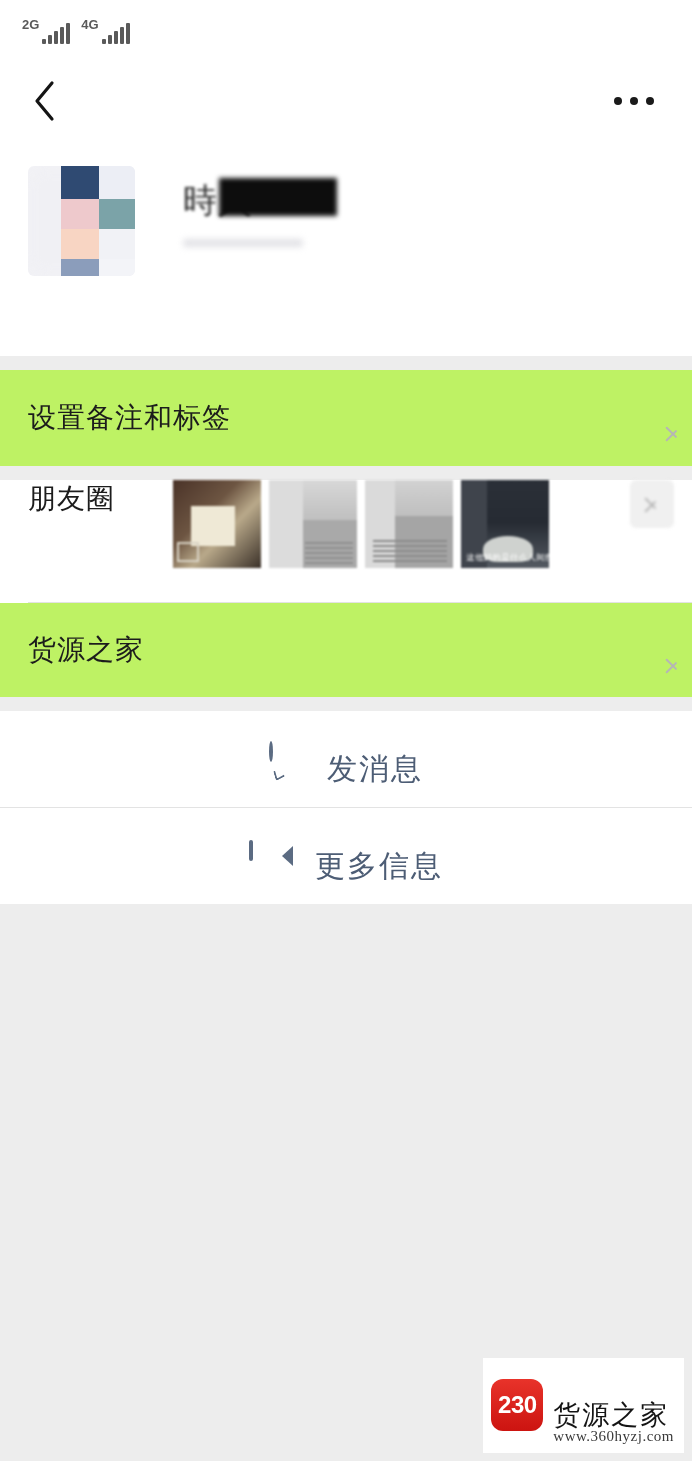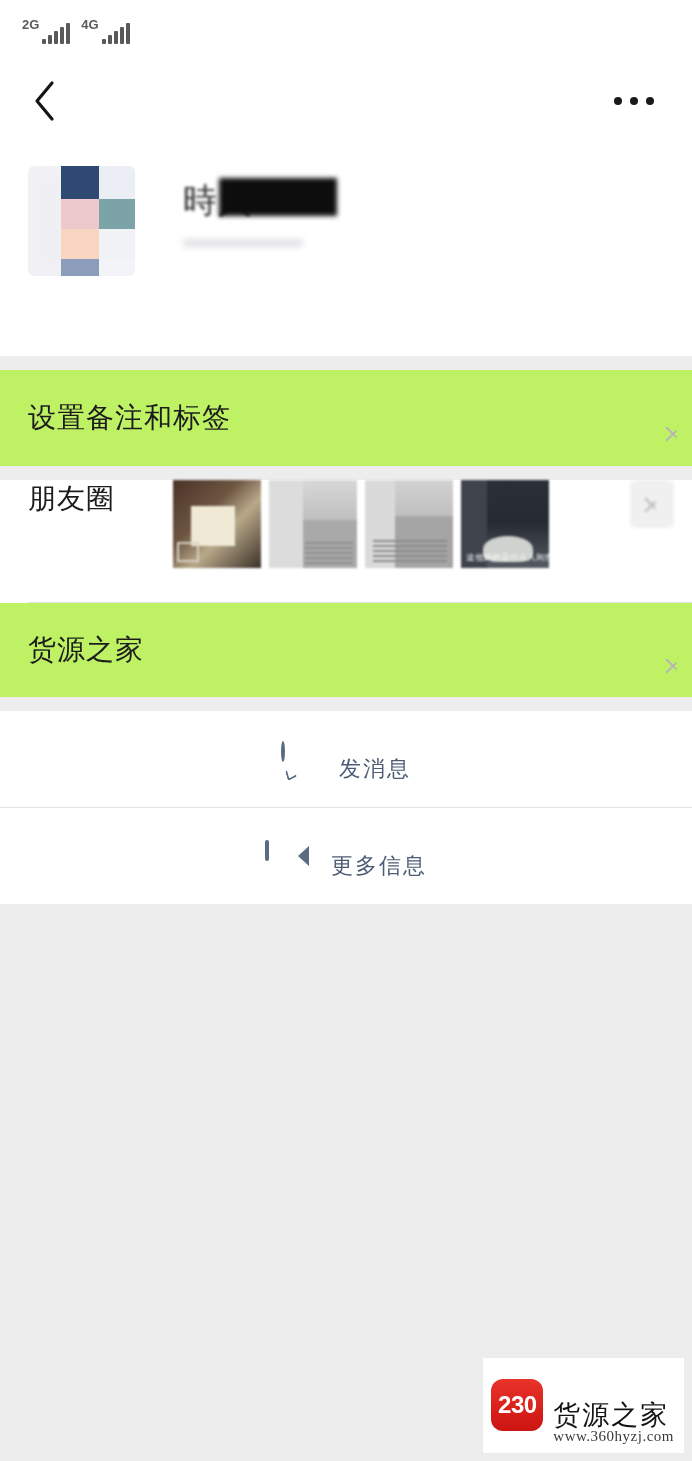--- a/index.html
+++ b/index.html
@@ -121,21 +121,21 @@
     width: 44px; height: 48px; background: #f0f0f0;
     border-radius: 6px; display: flex; align-items: center; justify-content: center;
     filter: blur(1.4px);
   }
 
   
   .action {
     height: 96px; background: #ffffff;
     display: flex; align-items: center; justify-content: center; gap: 22px;
   }
-  .action-label { font-size: 22px; color: #4d5d75; letter-spacing: 2px; margin-top: 20px; }
+  .action-label { font-size: 30px; color: #4d5d75; letter-spacing: 2px; margin-top: 20px; }
   .bubble-icon { width: 36px; height: 32px; position: relative; }
   .bubble-icon .el {
     width: 36px; height: 30px; border: 2.4px solid #5b6b82; border-radius: 50%;
   }
   .bubble-icon .tail {
     position: absolute; left: 5px; bottom: -4px; width: 10px; height: 10px;
     border-left: 2.4px solid #5b6b82; border-bottom: 2.4px solid #5b6b82;
     transform: rotate(-28deg) skewX(-12deg); background: transparent;
     border-radius: 0 0 0 3px;
   }

